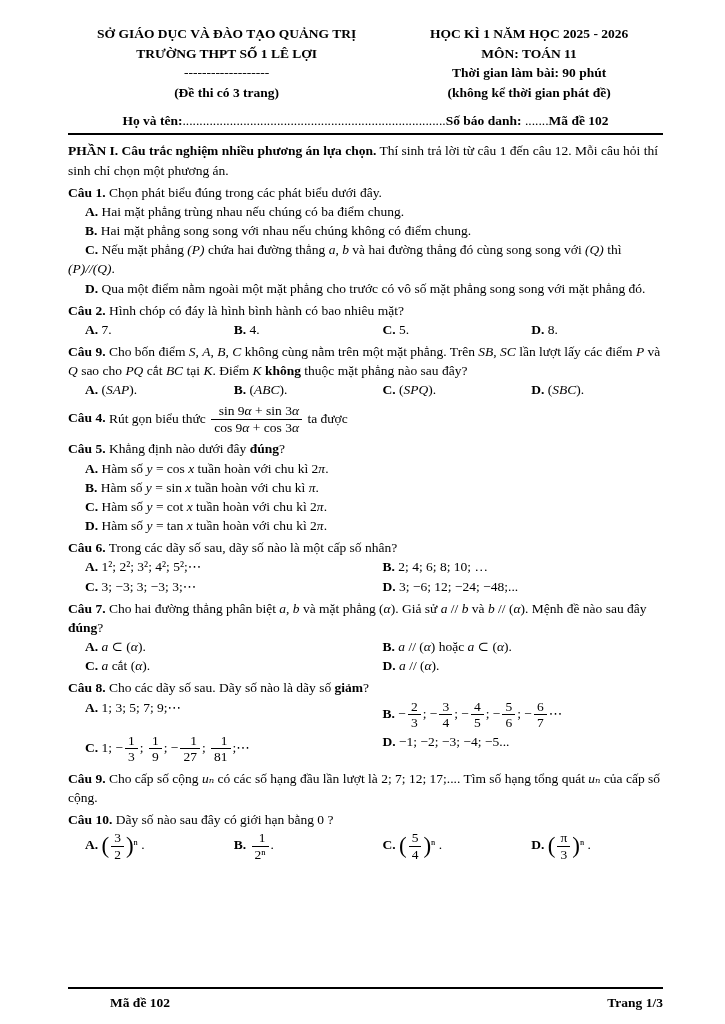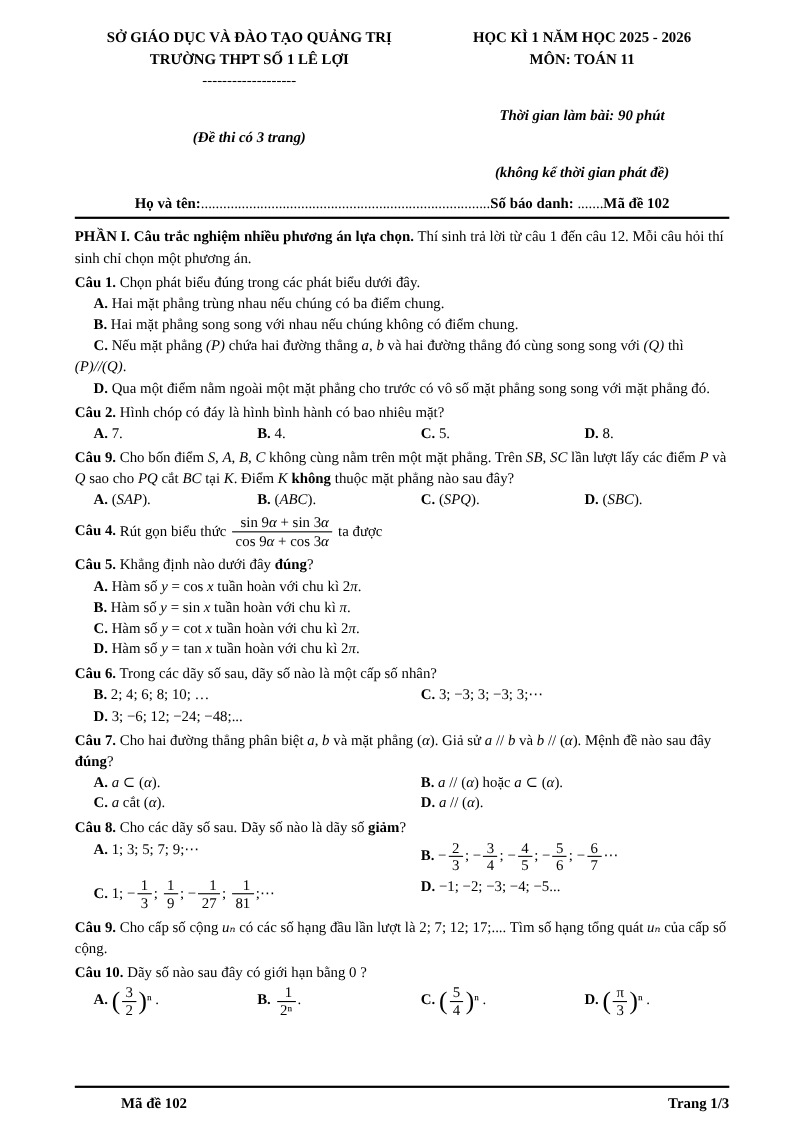--- a/index.html
+++ b/index.html
@@ -4,21 +4,21 @@
 <style>
   html,body{margin:0;padding:0;}
   body{
     width:725px;height:1024px;background:#ffffff;color:#000;
     font-family:"Liberation Serif","DejaVu Serif",serif;
     font-size:13.5px;line-height:1.42;overflow:hidden;
   }
   .page{width:100%;height:100%;box-sizing:border-box;display:flex;flex-direction:column;
     padding:24px 62px 12px 68px;}
   .b{font-weight:700;}
-  .bi{font-weight:700;font-style:italic;margin-top:32px;}
+  .bi{font-weight:700;}
   .header{display:flex;line-height:1.45;}
   .hcol{text-align:center;}
   .hl{width:55%;padding-right:10px;box-sizing:border-box;}
   .hr2{width:45%;text-align:center;}
   .info-row{display:flex;justify-content:center;align-items:baseline;margin-top:9px;}
   .rule{border:0;border-top:2px solid #000;margin:3px 0 4px;}
   p{margin:0;}
   .para{margin-top:2px;}
   .question{margin-top:3px;}
   .stem{margin:0;}
@@ -105,20 +105,21 @@
     <p class="stem"><b>Câu 5.</b> <span>Khẳng định nào dưới đây <b>đúng</b>?</span></p>
     <p class="opt"><b>A.</b> <span>Hàm số <i>y</i> = cos <i>x</i> tuần hoàn với chu kì 2<i>π</i>.</span></p>
     <p class="opt"><b>B.</b> <span>Hàm số <i>y</i> = sin <i>x</i> tuần hoàn với chu kì <i>π</i>.</span></p>
     <p class="opt"><b>C.</b> <span>Hàm số <i>y</i> = cot <i>x</i> tuần hoàn với chu kì 2<i>π</i>.</span></p>
     <p class="opt"><b>D.</b> <span>Hàm số <i>y</i> = tan <i>x</i> tuần hoàn với chu kì 2<i>π</i>.</span></p>
   </div>
 
   <div class="question">
     <p class="stem"><b>Câu 6.</b> <span>Trong các dãy số sau, dãy số nào là một cấp số nhân?</span></p>
     <div class="grid">
+      <p class="cell"><b>A.</b> <span>1²; 2²; 3²; 4²; 5²;⋯</span></p>
       <p class="cell"><b>B.</b> <span>2; 4; 6; 8; 10; …</span></p>
       <p class="cell"><b>C.</b> <span>3; −3; 3; −3; 3;⋯</span></p>
       <p class="cell"><b>D.</b> <span>3; −6; 12; −24; −48;...</span></p>
     </div>
   </div>
 
   <div class="question">
     <p class="stem"><b>Câu 7.</b> <span>Cho hai đường thẳng phân biệt <i>a</i>, <i>b</i> và mặt phẳng (<i>α</i>). Giả sử <i>a</i> // <i>b</i> và <i>b</i> // (<i>α</i>). Mệnh đề nào sau đây <b>đúng</b>?</span></p>
     <div class="grid">
       <p class="cell"><b>A.</b> <span><i>a</i> ⊂ (<i>α</i>).</span></p>

